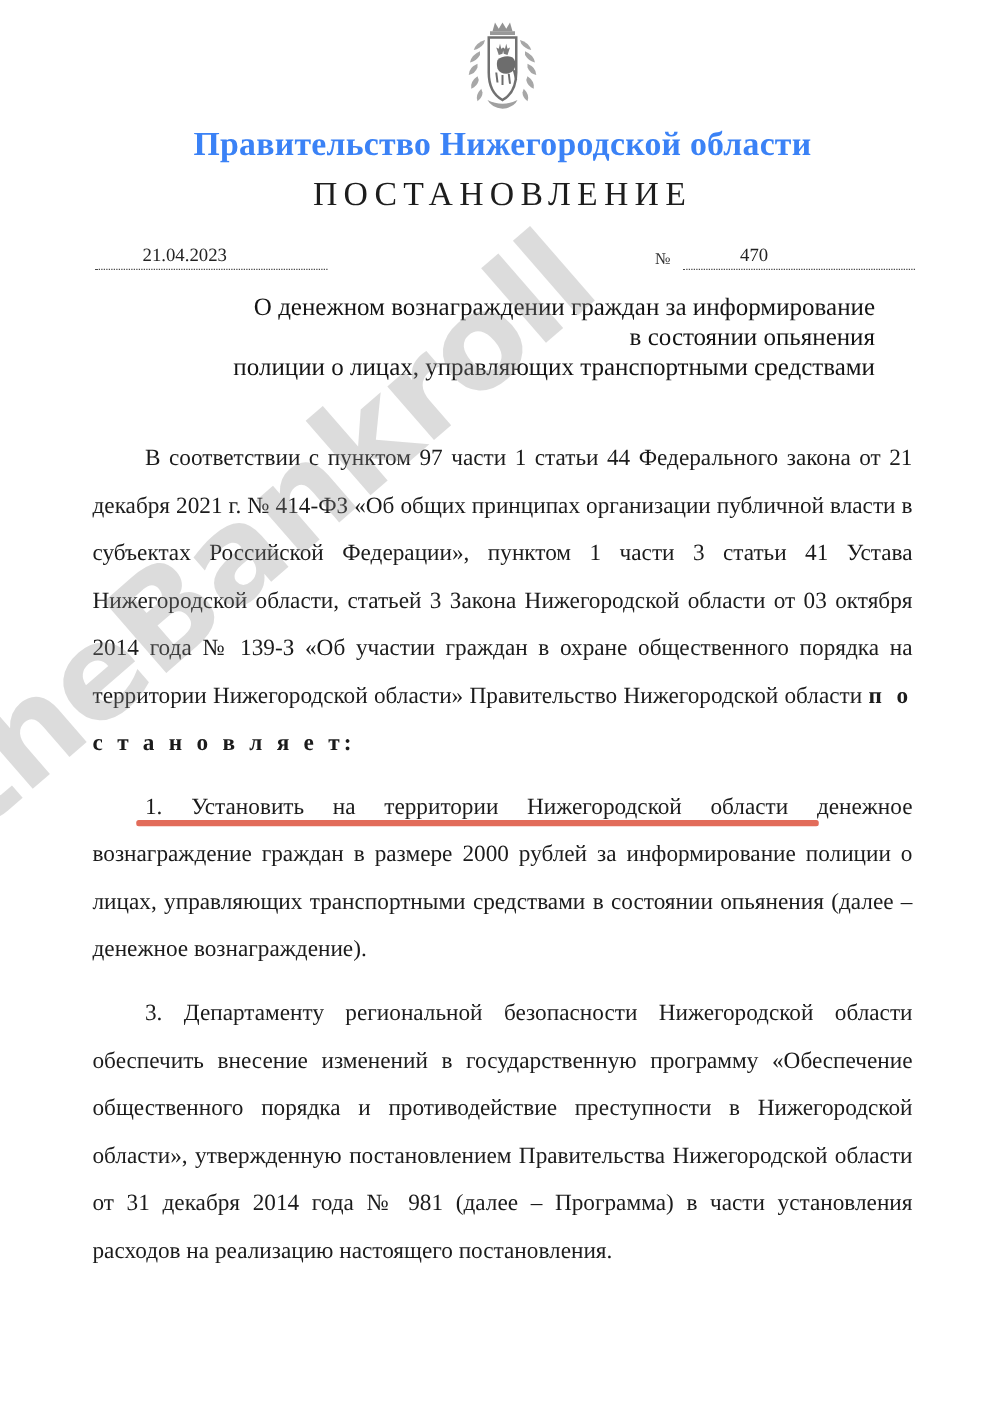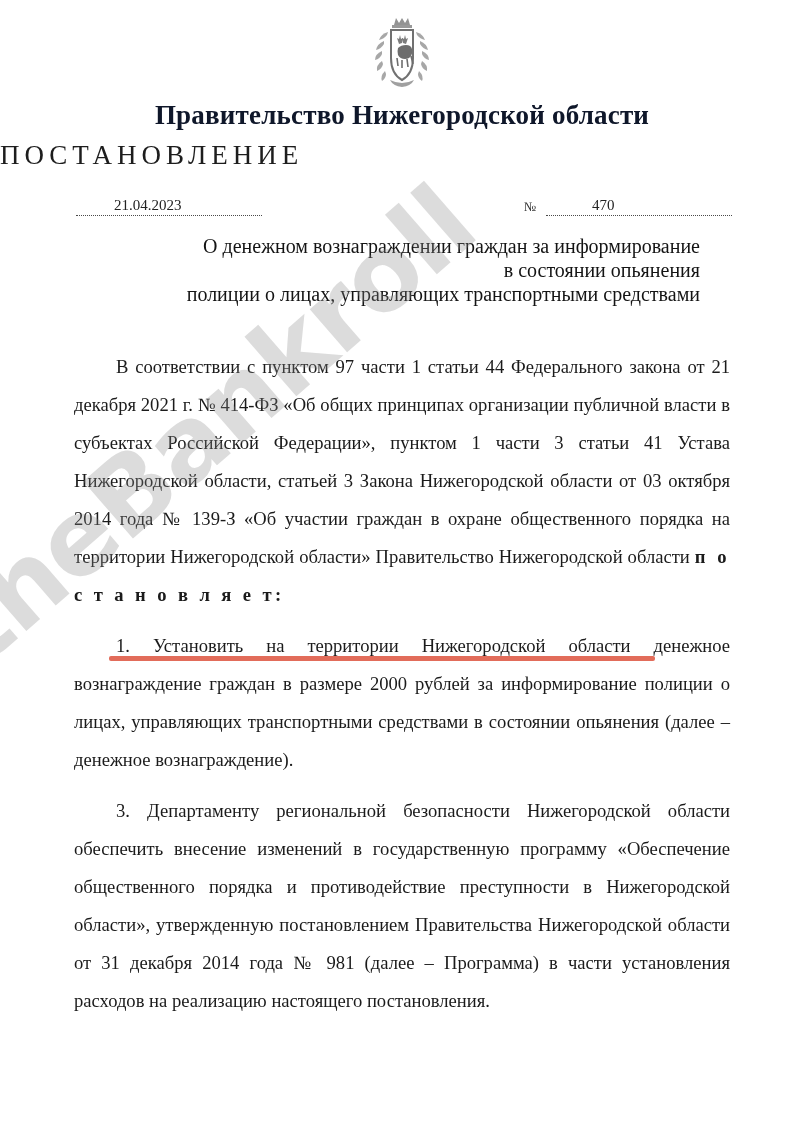--- a/index.html
+++ b/index.html
@@ -65,28 +65,28 @@
   
   .org-title {
     position: absolute;
     left: 0; right: 0;
     top: 100px;
     text-align: center;
     font-family: "Liberation Serif", serif;
     font-weight: 700;
     font-size: 27px;
     letter-spacing: 0.2px;
-    color: #0f172a;
+    color: #3b82f6;
     z-index: 2;
   }
   .doc-kind {
     position: absolute;
     left: 0; right: 0;
     top: 140px;
-    text-align: left;
+    text-align: center;
     font-family: "Liberation Serif", serif;
     font-weight: 400;
     font-size: 27px;
     letter-spacing: 5px;
     color: #1d1d1d;
     z-index: 2;
   }
 
   
   .meta-row {

